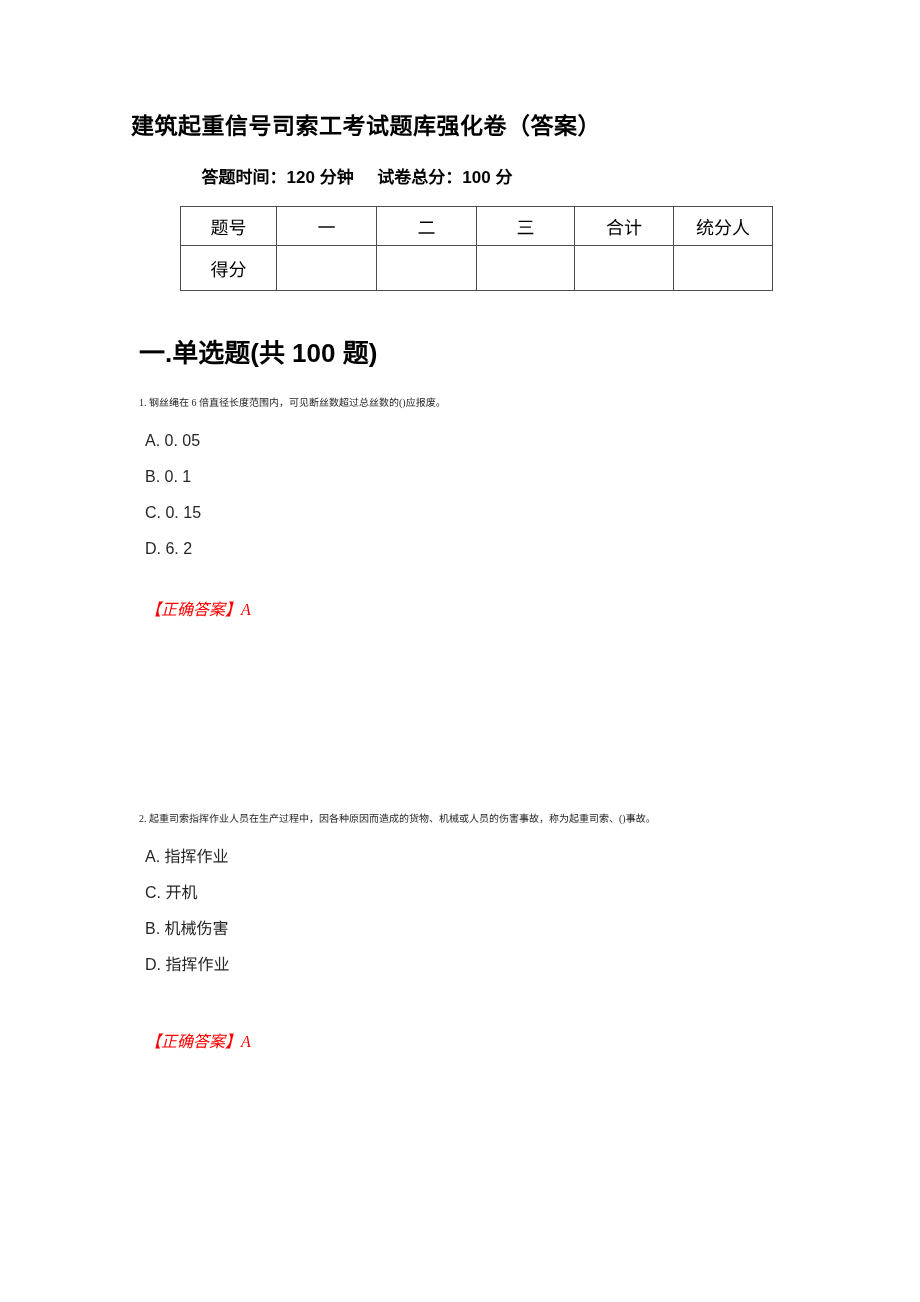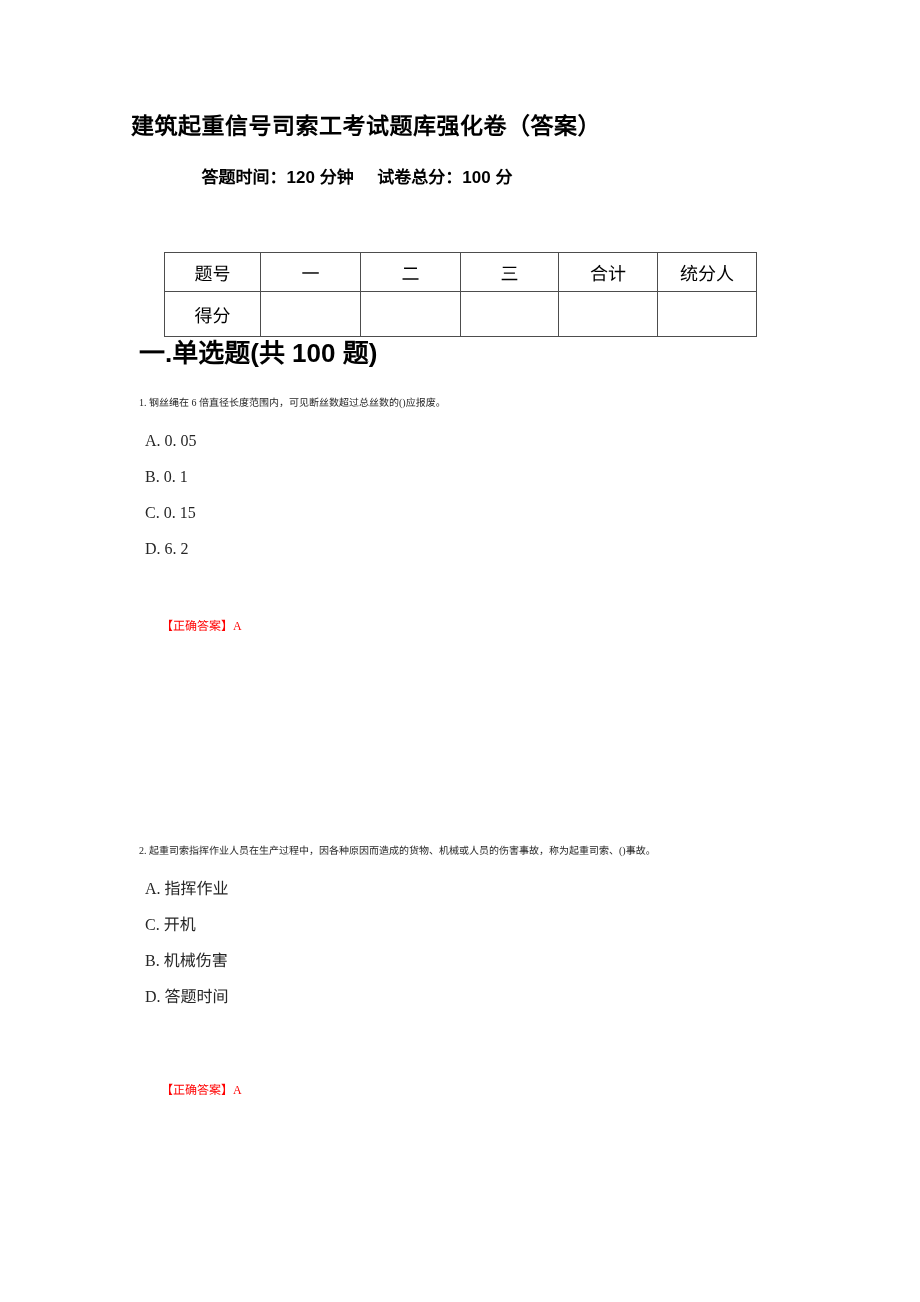--- a/index.html
+++ b/index.html
@@ -47,26 +47,25 @@
     font-size: 17px;
     font-weight: bold;
     color: #000000;
     line-height: 1.3;
     white-space: pre;
   }
 
   
   .score-table {
     position: absolute;
-    left: 164px;
+    left: 180px;
     top: 206px;
     width: 592px;
     border-collapse: collapse;
     table-layout: fixed;
-    margin-top: 46px;
   }
   .score-table td {
     border: 1px solid #4d4d4d;
     text-align: center;
     vertical-align: middle;
     font-family: "Liberation Serif", "DejaVu Serif", serif;
     font-size: 18px;
     color: #000000;
     padding: 0;
   }
@@ -99,34 +98,35 @@
   }
   .q-stem {
     font-family: "Liberation Serif", "DejaVu Serif", serif;
     font-size: 10px;
     line-height: 36px;
     color: #262626;
     margin: 0 0 2px 0;
     text-align: justify;
   }
   .q-option {
-    font-family: Liberation Serif, serif;
+    font-family: Liberation Sans, sans-serif;
     font-size: 16px;
     line-height: 36px;
     color: #262626;
     margin: 0;
     padding-left: 6px;
   }
   .q-answer {
     font-family: "Liberation Serif", "DejaVu Serif", serif;
-    font-size: 12px;
+    font-size: 16px;
     line-height: 30px;
     color: #ff0000;
-    margin: 16px;
+    margin: 0;
     padding-left: 6px;
+    font-style: italic;
   }
   .spacer-lg { height: 176px; }
   .spacer-md { height: 44px; }
   .spacer-sm { height: 28px; }
 </style>
 </head>
 <body>
 
 <div class="page">
 
@@ -177,19 +177,19 @@
       <p class="q-answer">【正确答案】A</p>
     </div>
 
     <div class="spacer-lg"></div>
 
     <div class="question-block">
       <p class="q-stem">2. 起重司索指挥作业人员在生产过程中，因各种原因而造成的货物、机械或人员的伤害事故，称为起重司索、()事故。</p>
       <p class="q-option">A. 指挥作业</p>
       <p class="q-option">C. 开机</p>
       <p class="q-option">B. 机械伤害</p>
-      <p class="q-option">D. 答题时间</p>
+      <p class="q-option">D. 指挥作业</p>
       <div class="spacer-md"></div>
       <p class="q-answer">【正确答案】A</p>
     </div>
 
   </div>
 </div>
 
 </body></html>

